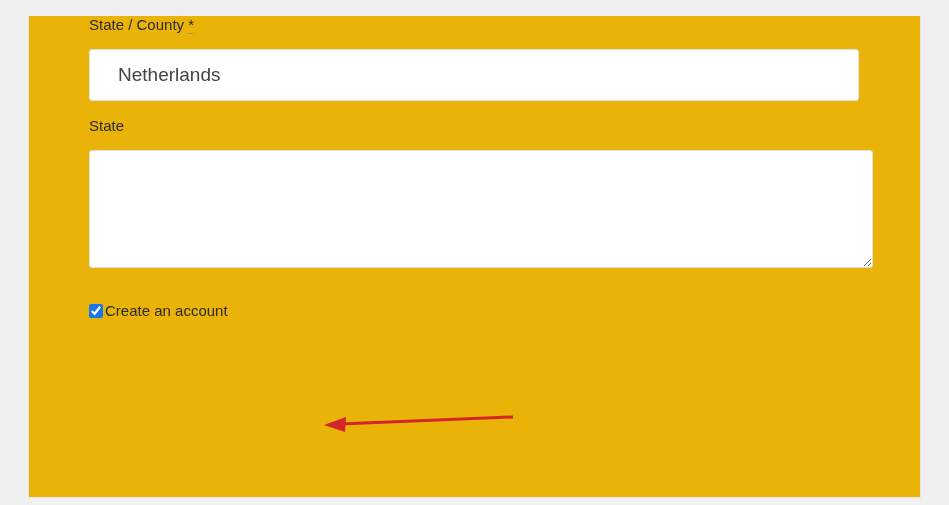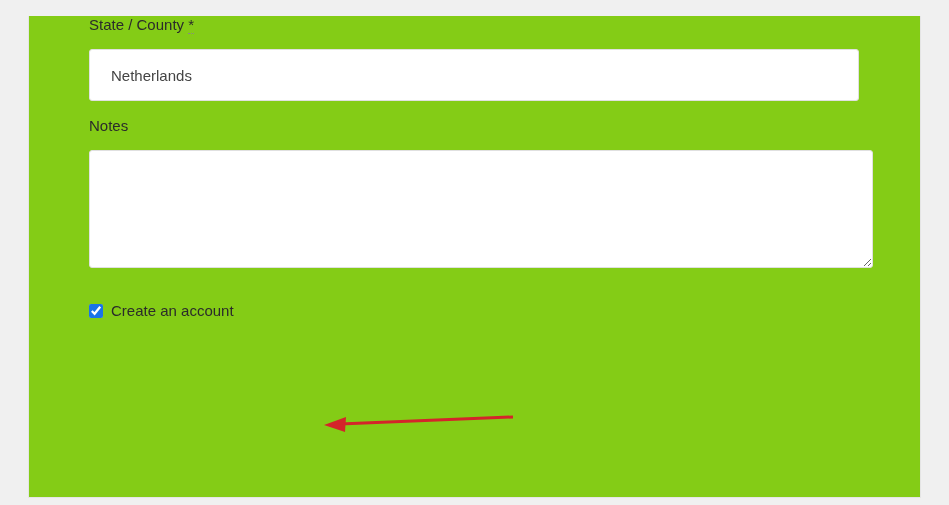--- a/index.html
+++ b/index.html
@@ -4,21 +4,21 @@
   <style>
     * { box-sizing: border-box; margin: 0; padding: 0; }
     body {
       font-family: Arial, Helvetica, sans-serif;
       background: #f0f0f0;
       width: 949px;
       height: 505px;
       position: relative;
     }
     .card {
-      background: #84cc16;
+      background: #eab308;
       margin: 0 28px;
       padding: 0 60px 50px 60px;
       border: 1px solid #e5e5e5;
       border-top: none;
       height: 482px;
       position: relative;
     }
     .form-group {
       margin-top: 16px;
     }
@@ -29,22 +29,22 @@
       margin-bottom: 16px;
     }
     .required-star {
       border-bottom: 1px dotted #888;
     }
     input.text-input {
       width: 770px;
       height: 52px;
       border: 1px solid #e0e0e0;
       border-radius: 3px;
-      padding: 0 21px;
-      font-size: 15px;
+      padding: 0 28px;
+      font-size: 19px;
       color: #444;
       font-family: inherit;
       outline: none;
     }
     textarea.notes-area {
       width: 784px;
       height: 118px;
       border: 1px solid #e0e0e0;
       border-radius: 3px;
       padding: 12px 20px;
@@ -58,21 +58,21 @@
       margin-top: 30px;
       display: flex;
       align-items: center;
     }
     input.checkbox {
       width: 14px;
       height: 14px;
       accent-color: #1a73e8;
     }
     .checkbox-label {
-      margin-left: 8px;
+      margin-left: 2px;
       font-size: 15px;
       color: #2b2b2b;
     }
     .annotation-arrow {
       position: absolute;
       left: 289px;
       top: 394px;
       pointer-events: none;
     }
   </style>
@@ -85,21 +85,21 @@
     <label class="field-label">
       <span>State / County </span><span class="required-star">*</span>
     </label>
     <input type="text" class="text-input" value="Netherlands" style="">
   </div>
 
   <div class="form-group">
   </div>
 
   <div class="form-group">
-    <label class="field-label">Notes</label>
+    <label class="field-label">State</label>
     <textarea class="notes-area" style=""></textarea>
   </div>
 
   <div class="checkbox-row">
     <input type="checkbox" class="checkbox" checked="" style="">
     <span class="checkbox-label">Create an account</span>
   </div>
 
   <svg class="annotation-arrow" width="200" height="26">
     <line x1="195" y1="7" x2="22" y2="14" stroke="#d4252a" stroke-width="3"></line>

